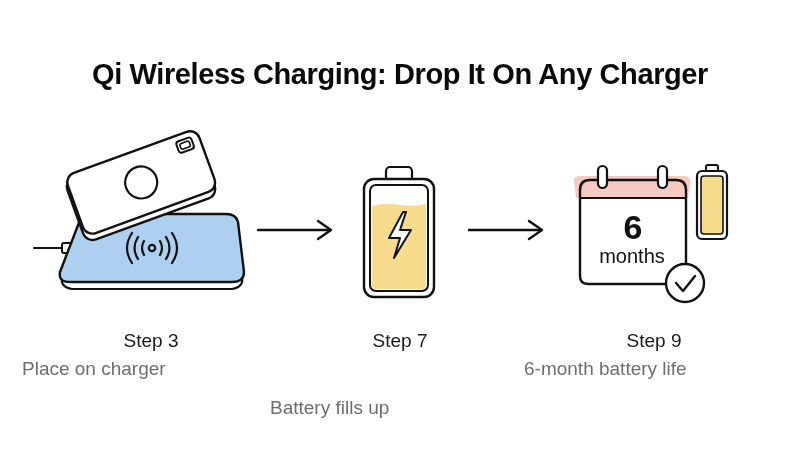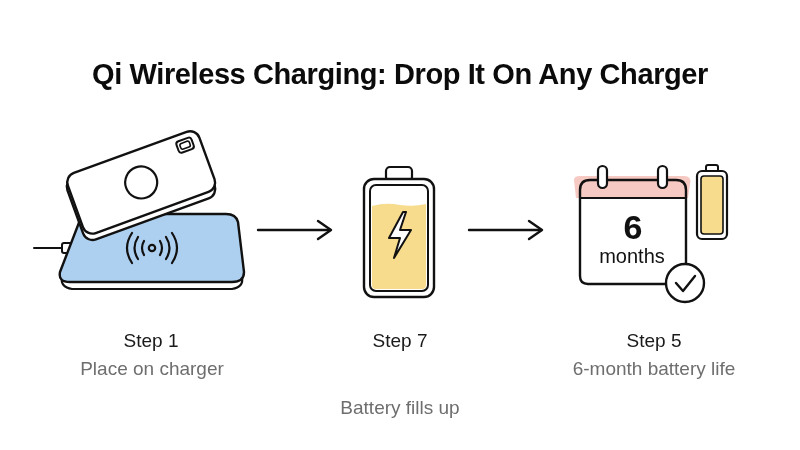--- a/index.html
+++ b/index.html
@@ -9,21 +9,21 @@
     }
     .title {
       position: absolute; left: 0; top: 58px; width: 800px; text-align: center;
       font-size: 29px; font-weight: bold; color: #0b0b0b; letter-spacing: -0.4px;
     }
     .illus { position: absolute; left: 0; top: 0; }
     .step-label {
       position: absolute; width: 220px; text-align: center; font-size: 19px; color: #1a1a1a;
     }
     .step-desc {
-      position: absolute; width: 260px; text-align: center; font-size: 19px; color: #6e6e6e;
+      position: absolute; width: 260px; font-size: 19px; color: #6e6e6e;
     }
     .cal-num { font-family: "Liberation Sans", sans-serif; font-weight: bold; }
     .cal-months { font-family: "Liberation Sans", sans-serif; }
   </style>
 </head>
 <body>
 
 <div class="title">Qi Wireless Charging: Drop It On Any Charger</div>
 
 <svg class="illus" width="800" height="450" viewBox="0 0 800 450">
@@ -91,20 +91,20 @@
     <path d="M676,283 L683,291 L695,276" fill="none" stroke="#111" stroke-width="2.4" stroke-linecap="round" stroke-linejoin="round"></path>
 
     <g>
       <rect x="706" y="165" width="12" height="7" rx="2" fill="#fff" stroke="#111" stroke-width="2"></rect>
       <rect x="697" y="171" width="30" height="68" rx="5" fill="#fff" stroke="#111" stroke-width="2.2"></rect>
       <rect x="701" y="176" width="22" height="58" rx="3" fill="#f8dc8e" stroke="#111" stroke-width="1.6"></rect>
     </g>
   </g>
 </svg>
 
-<div class="step-label" style="left:41px; top:330px;">Step 1</div>
+<div class="step-label" style="left:41px; top:330px;">Step 3</div>
 <div class="step-desc" style="left:22px; top:358px;">Place on charger</div>
 
 <div class="step-label" style="left:290px; top:330px;">Step 7</div>
 <div class="step-desc" style="left:270px; top:358px;margin-top:39px;">Battery fills up</div>
 
-<div class="step-label" style="left:544px; top:330px;">Step 5</div>
+<div class="step-label" style="left:544px; top:330px;">Step 9</div>
 <div class="step-desc" style="left:524px; top:358px;">6-month battery life</div>
 
 </body></html>

